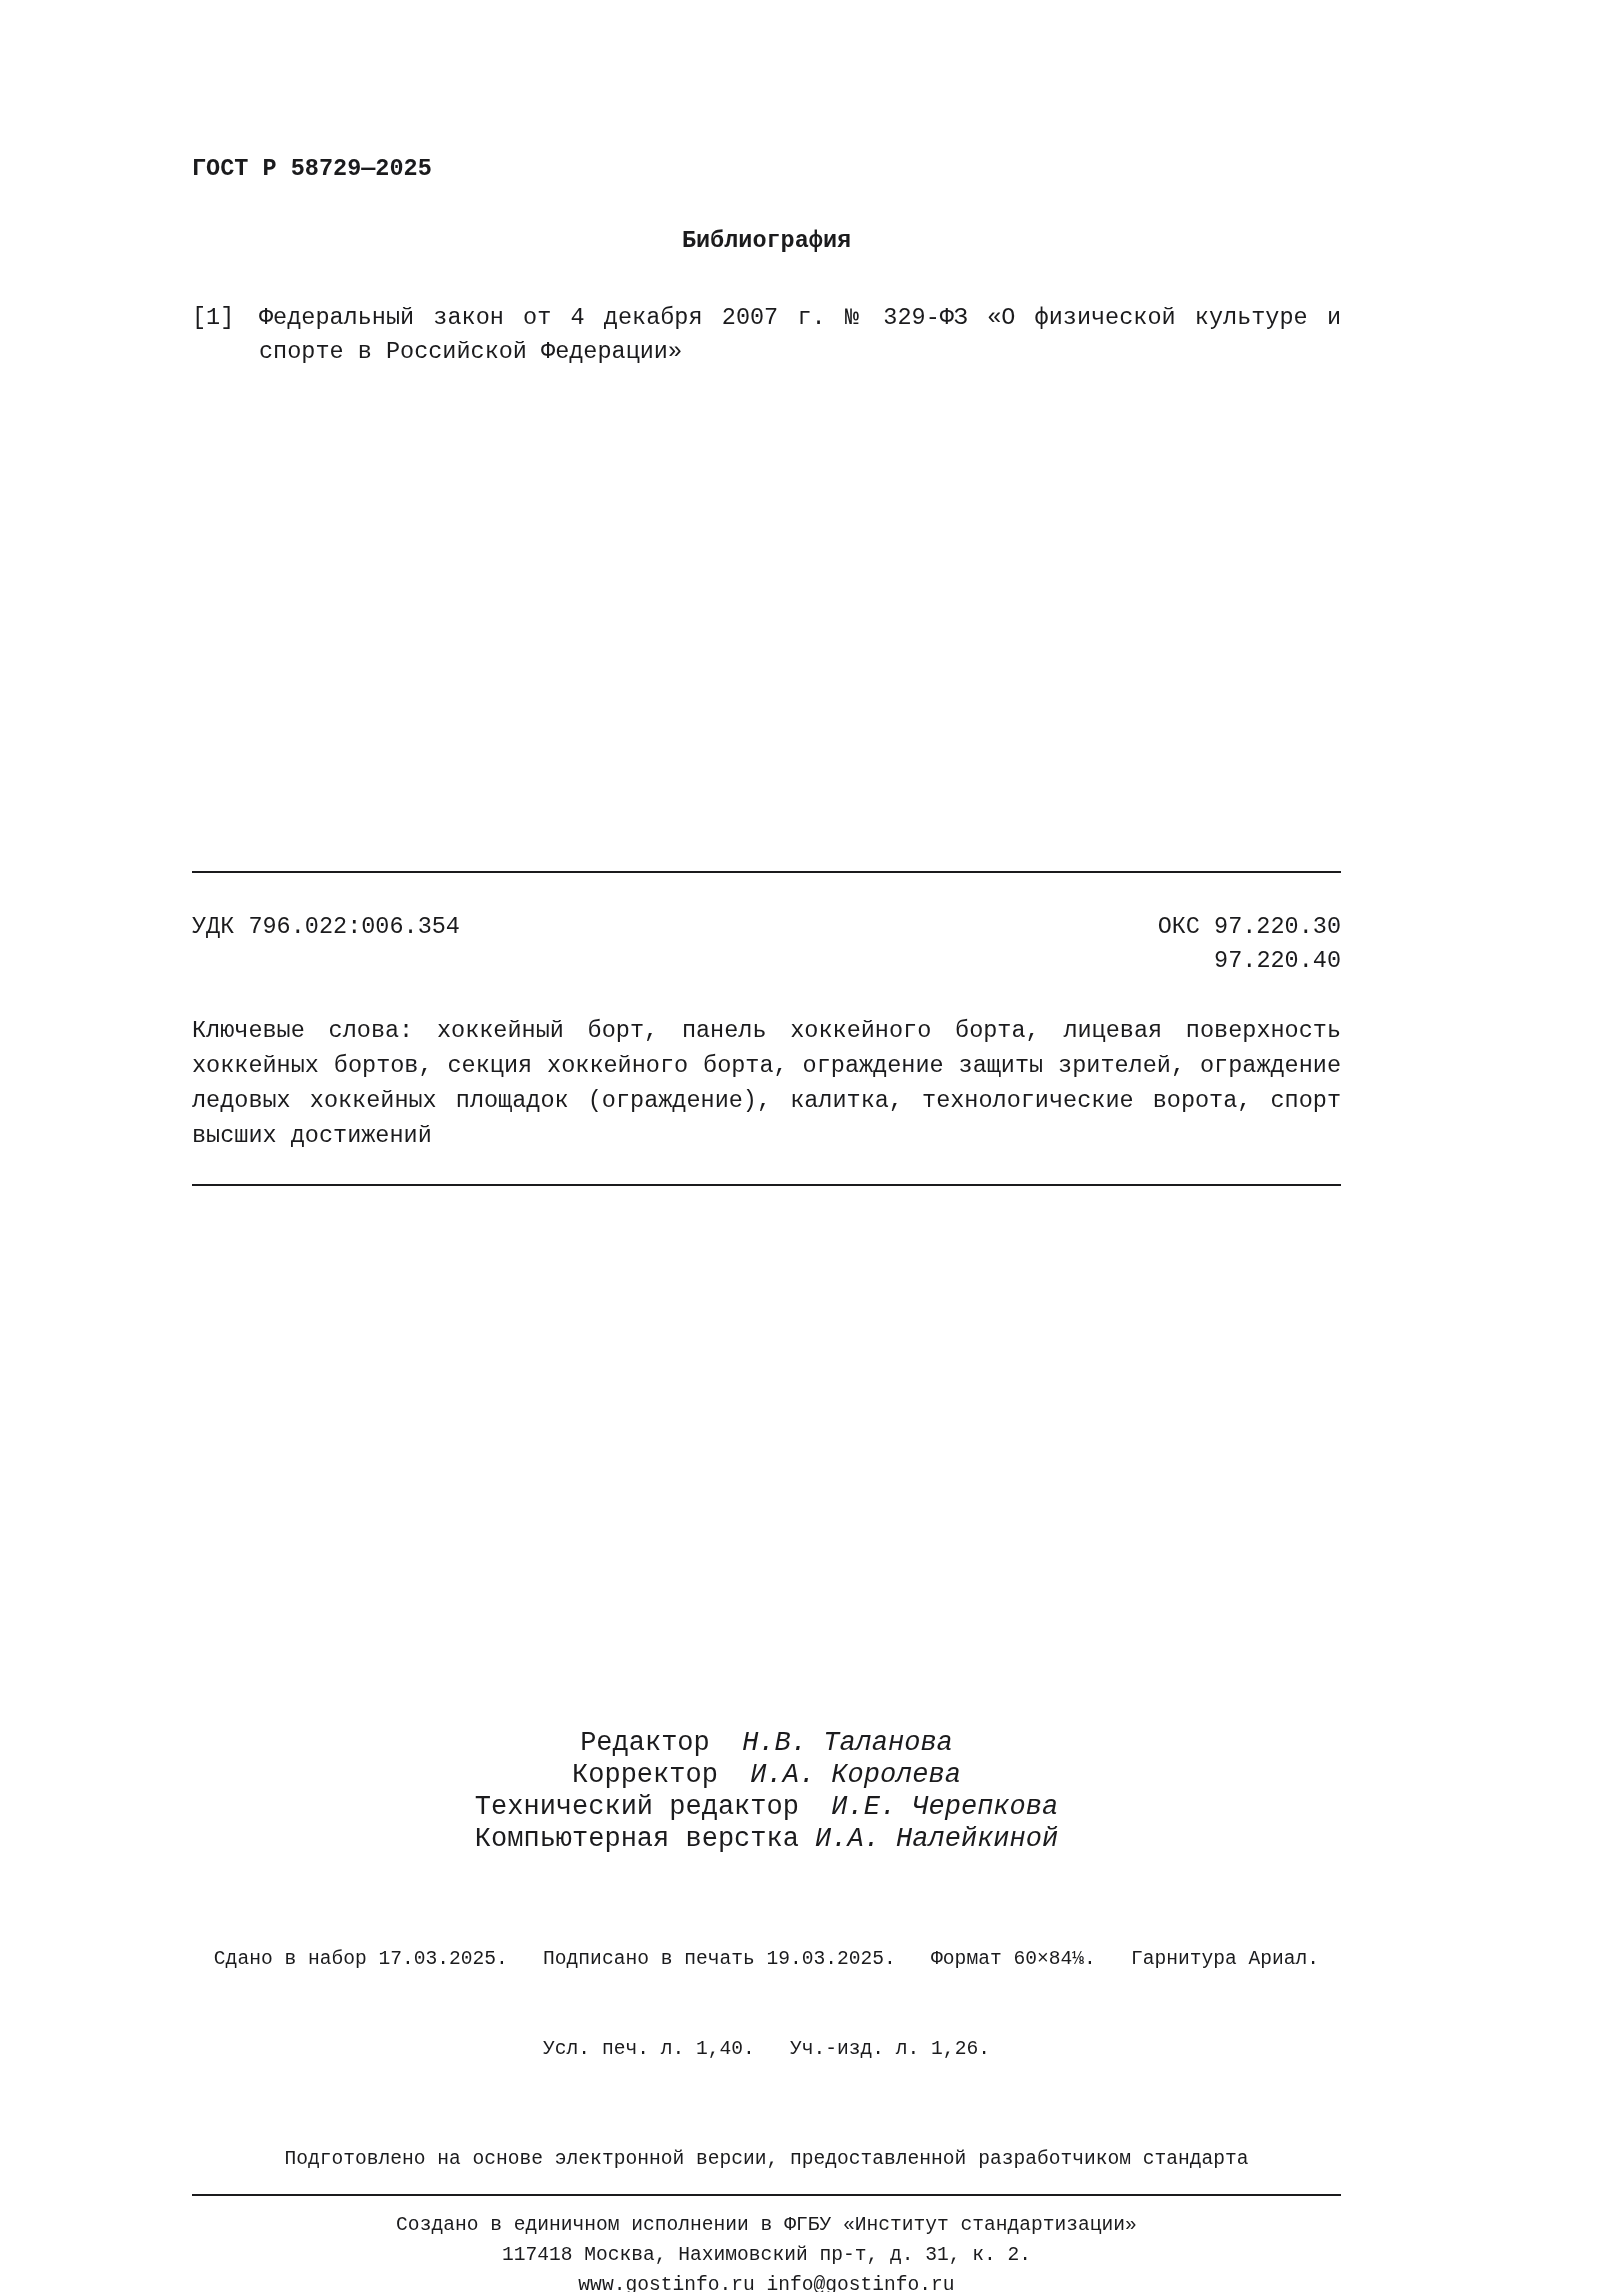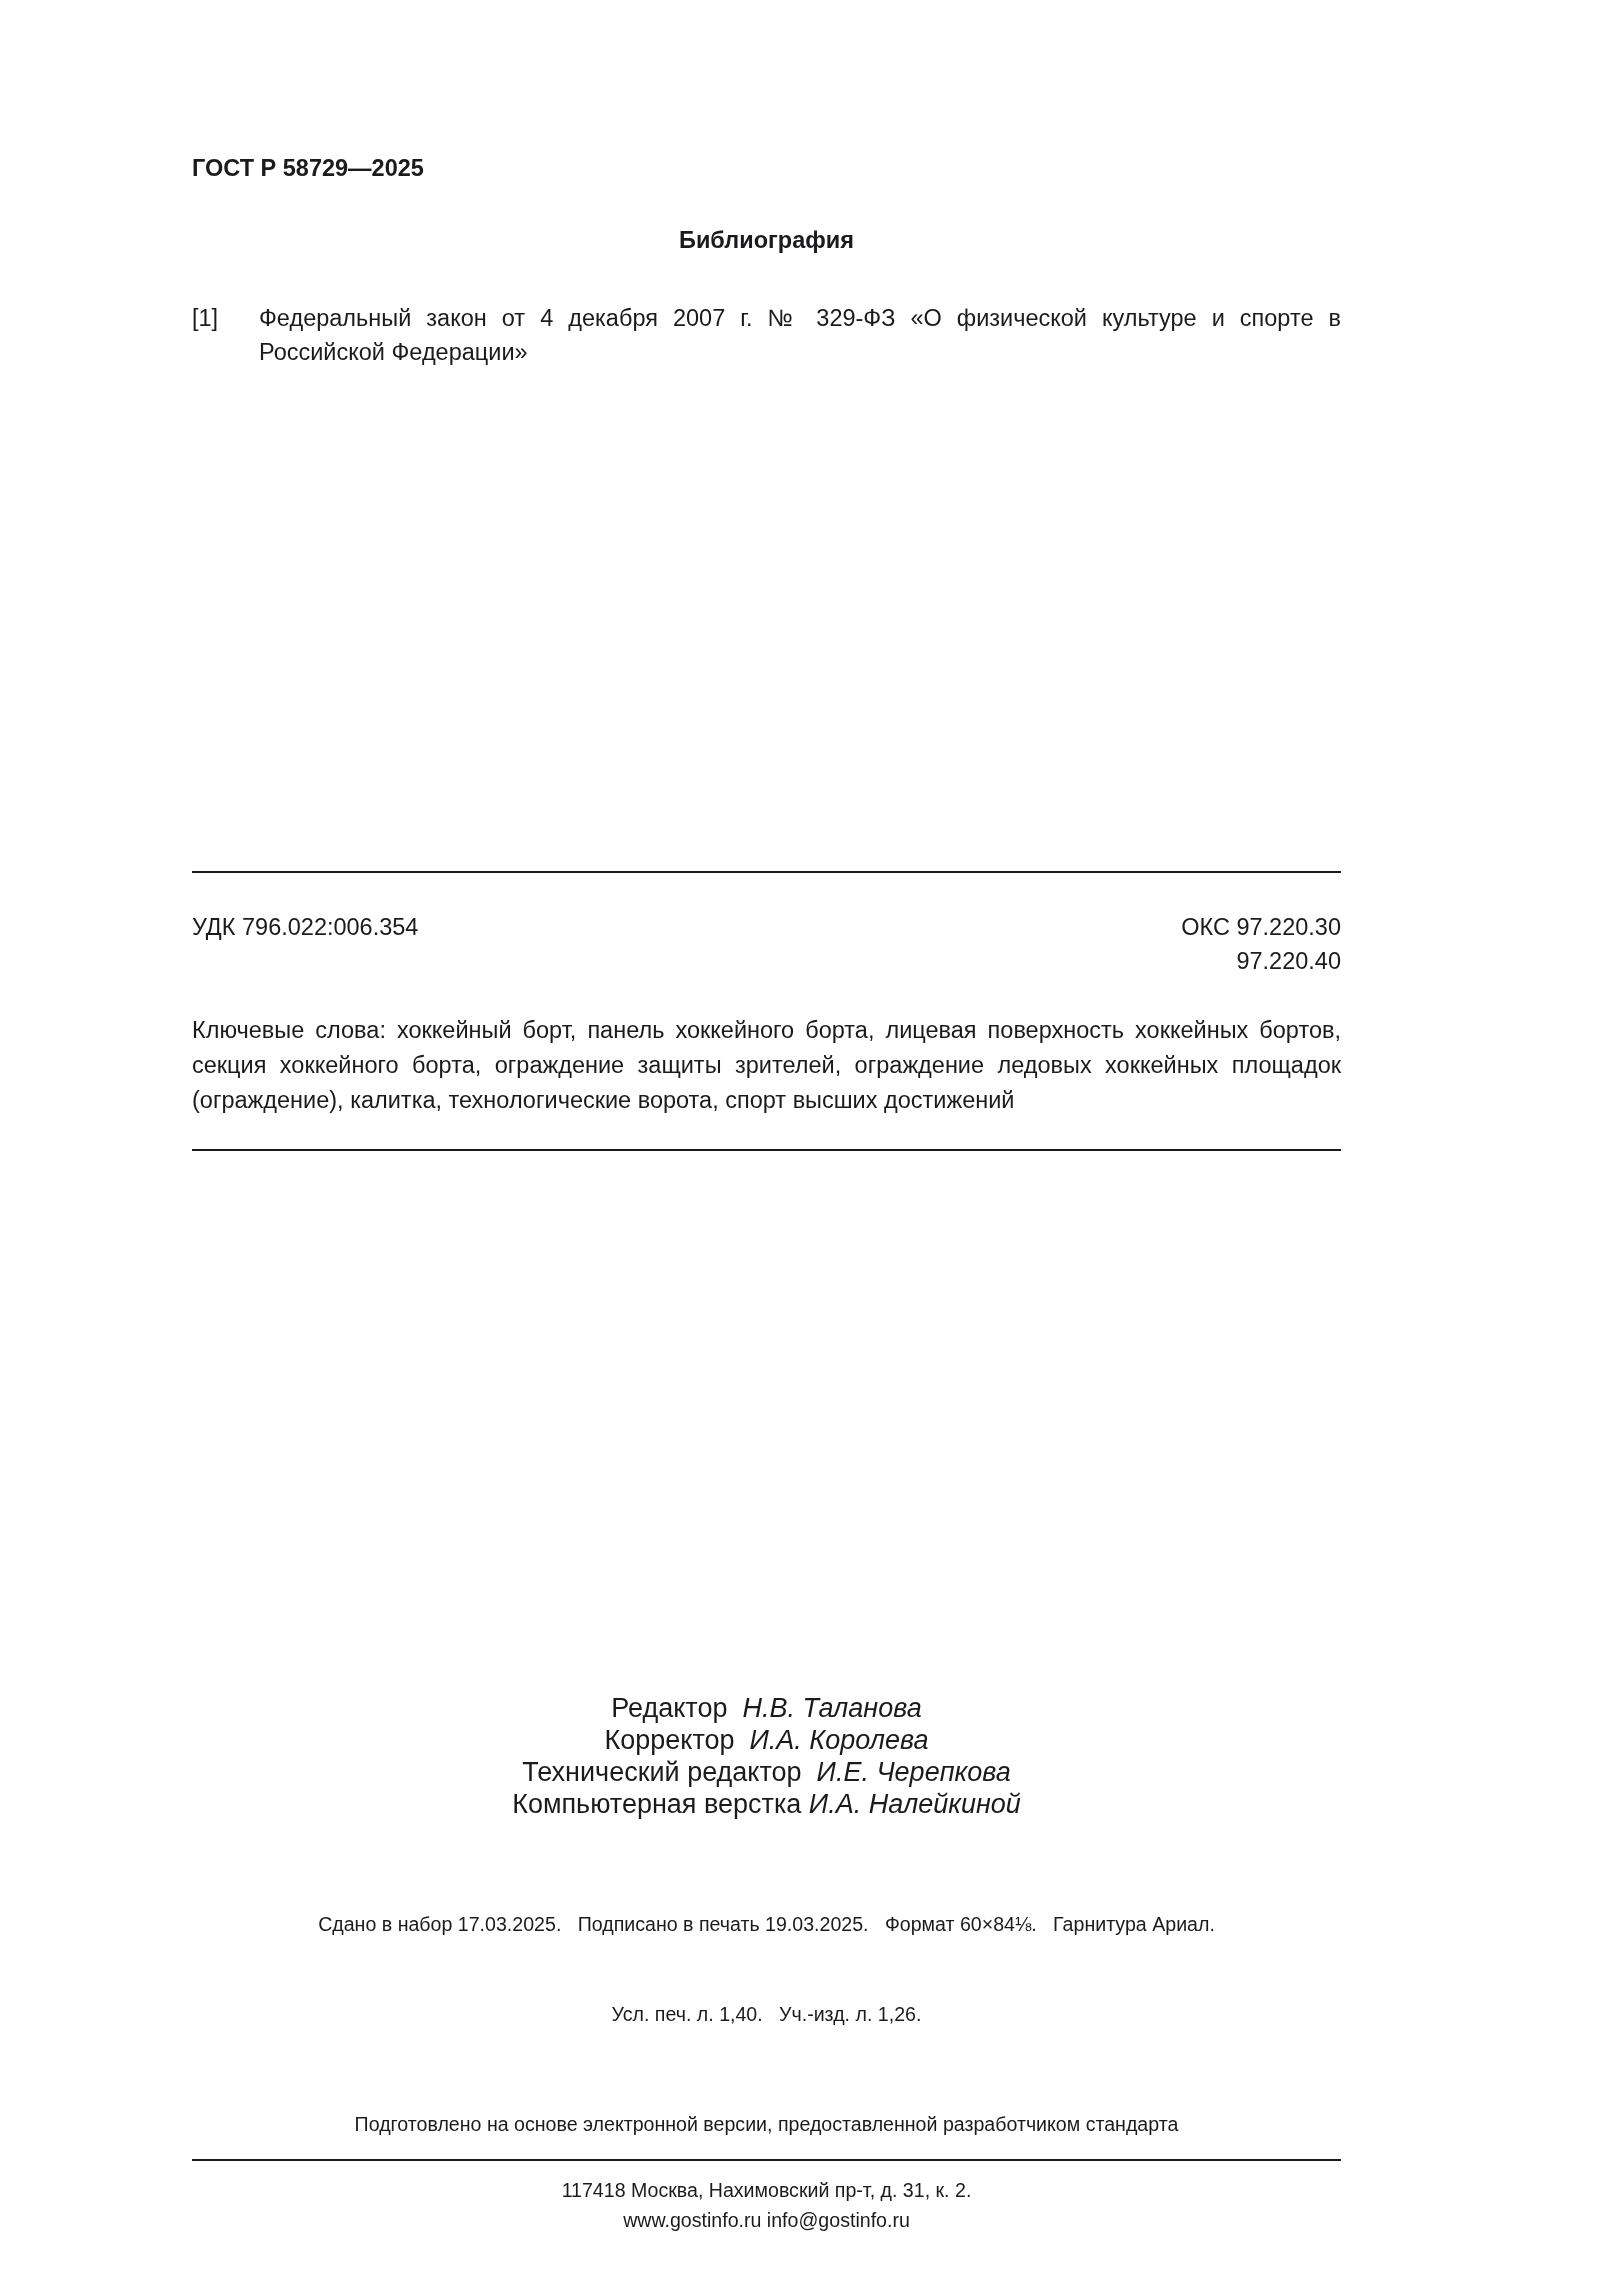--- a/index.html
+++ b/index.html
@@ -7,21 +7,21 @@
     padding: 0;
     background: #ffffff;
   }
   .page {
     position: relative;
     width: 1441px;
     height: 2293px;
     box-sizing: border-box;
     background: #ffffff;
     color: #1b1b1d;
-    font-family: Liberation Sans, sans-serif;
+    font-family: Liberation Mono, monospace;
     padding: 155px 100px 16px 192px;
     overflow: hidden;
   }
   .doc-number {
     font-size: 23.5px;
     font-weight: bold;
     line-height: 27.4px;
   }
   .biblio-title {
     margin-top: 45px;
@@ -141,18 +141,19 @@
   <div class="print-block">
     <div>Сдано в набор 17.03.2025.   Подписано в печать 19.03.2025.   Формат 60×84⅛.   Гарнитура Ариал.</div>
     <div>Усл. печ. л. 1,40.   Уч.-изд. л. 1,26.</div>
   </div>
 
   <div class="prepared-line">Подготовлено на основе электронной версии, предоставленной разработчиком стандарта</div>
 
   <hr class="rule rule-3">
 
   <div class="publisher-block">
+    <div>Создано в единичном исполнении в ФГБУ «Институт стандартизации»</div>
     <div>117418 Москва, Нахимовский пр-т, д. 31, к. 2.</div>
     <div>www.gostinfo.ru   info@gostinfo.ru</div>
   </div>
 
 </div>
 
 
 </body></html>

